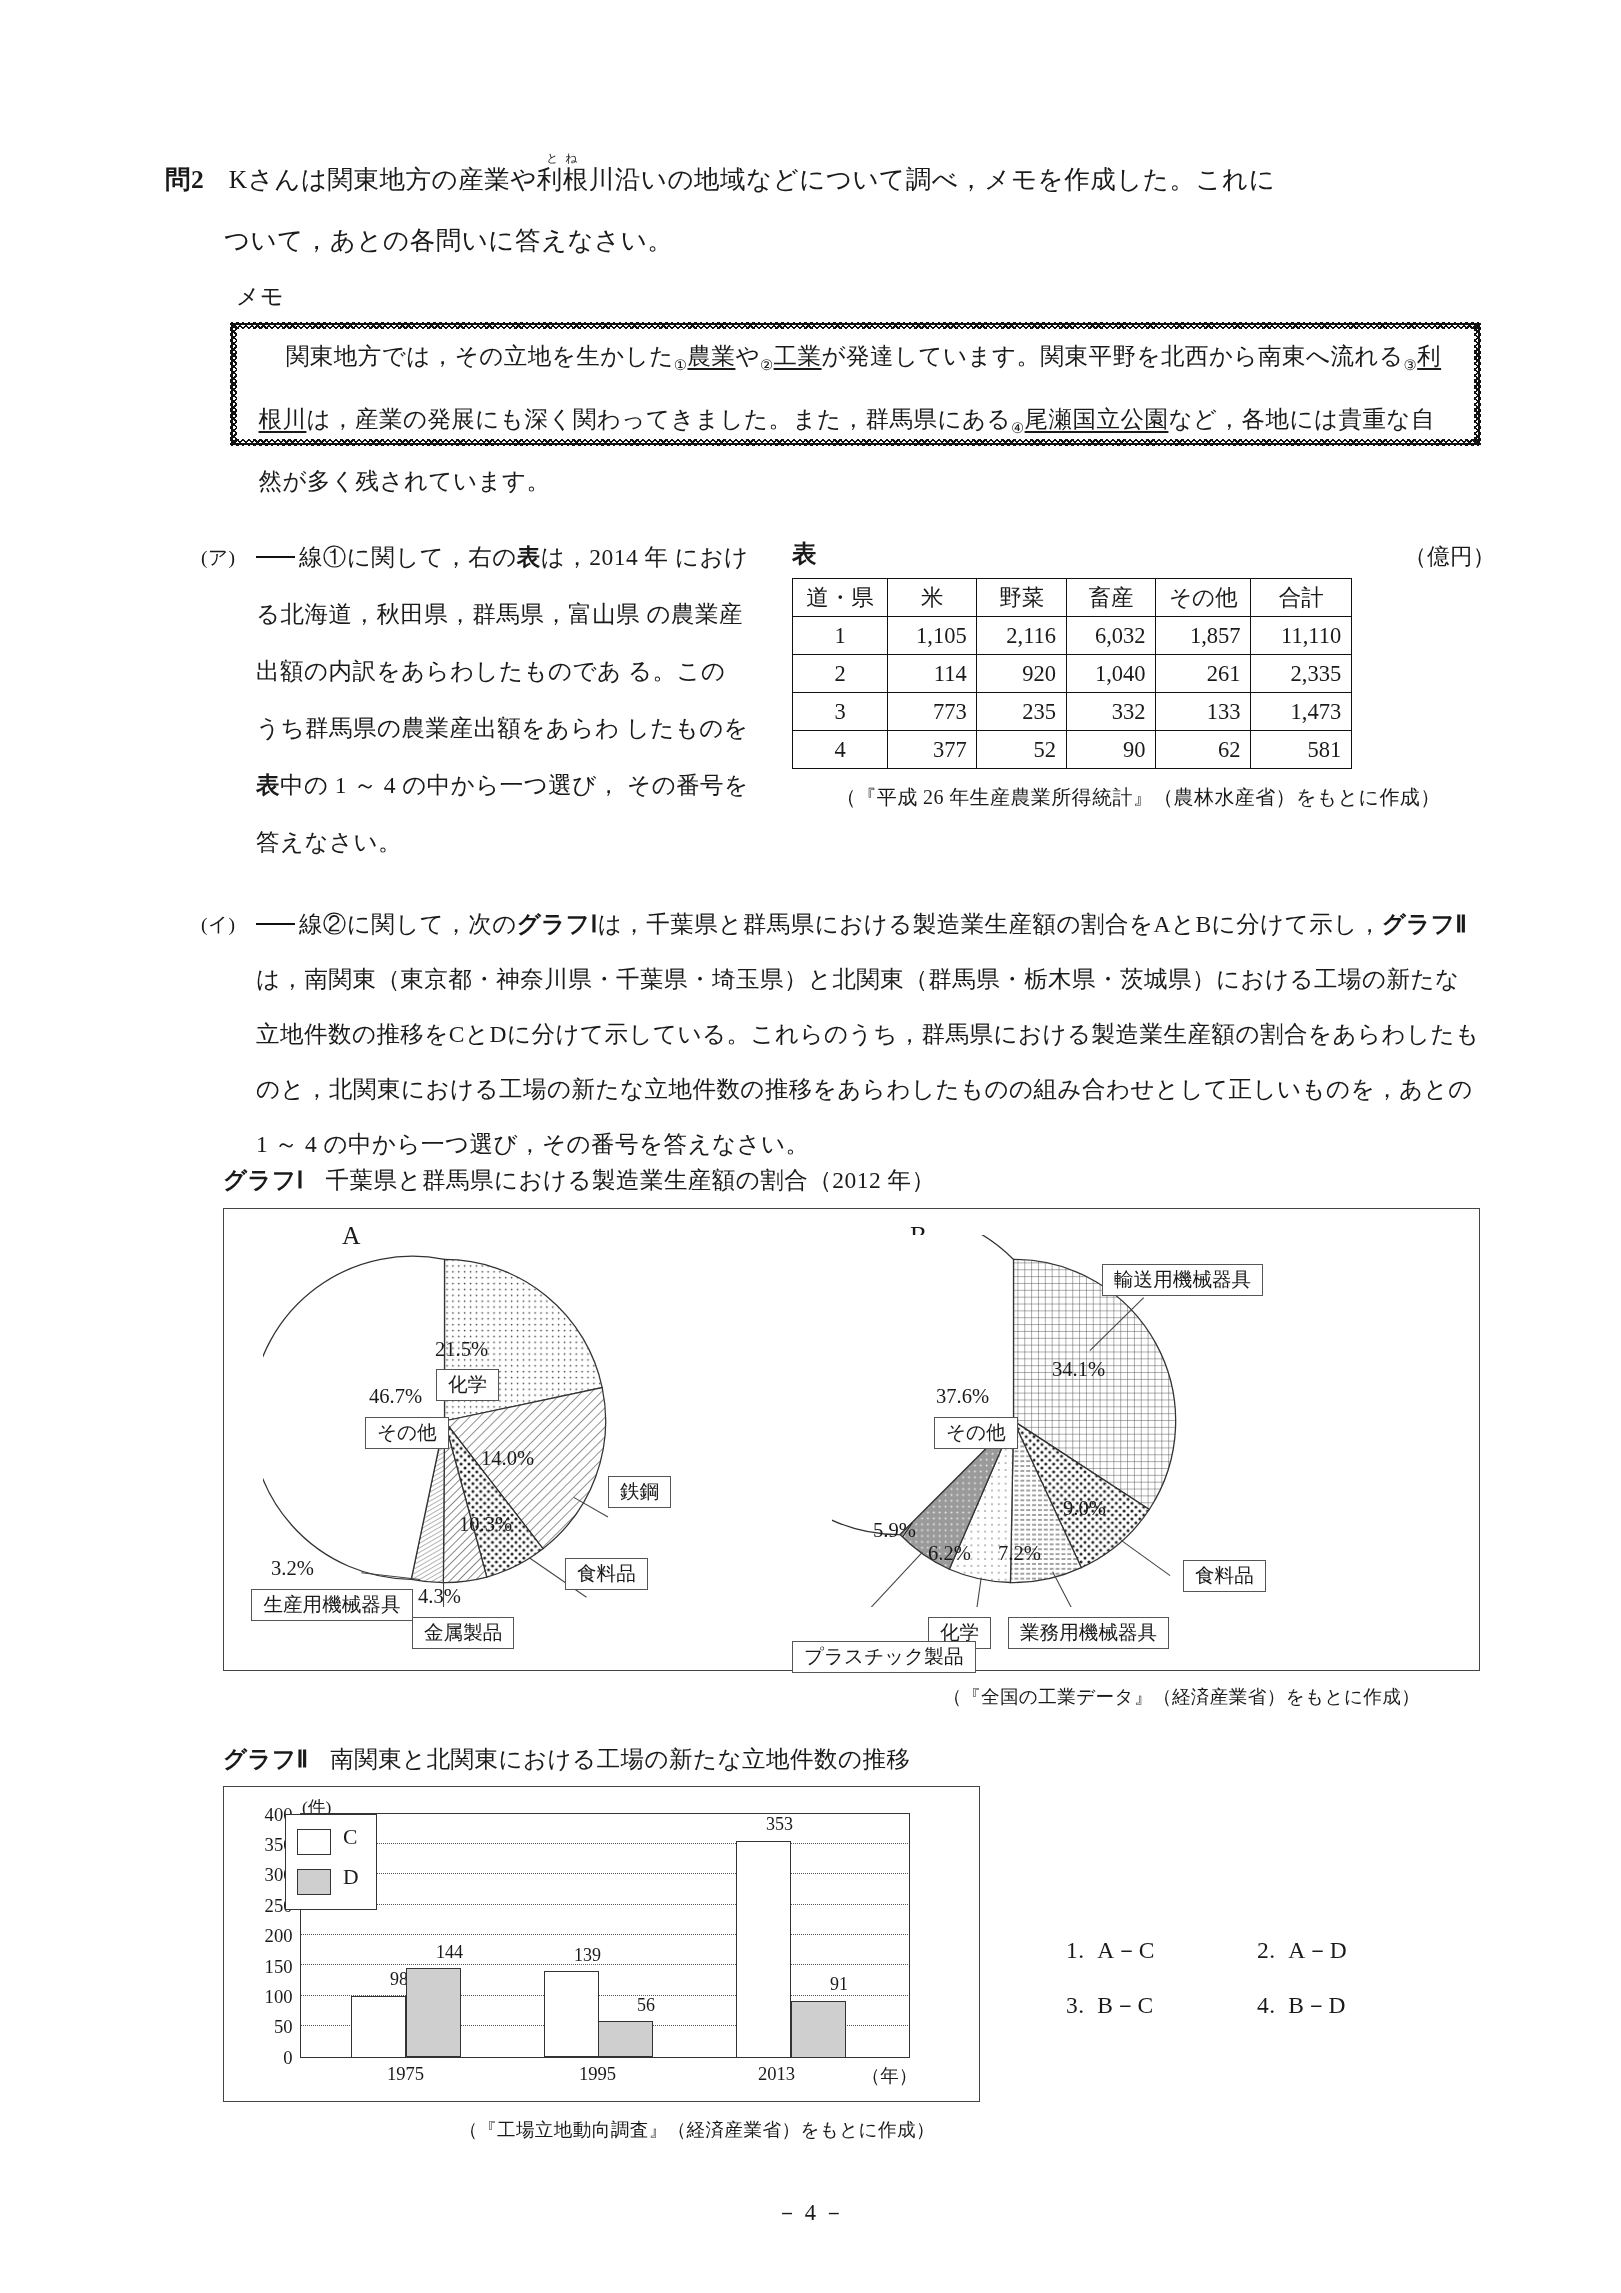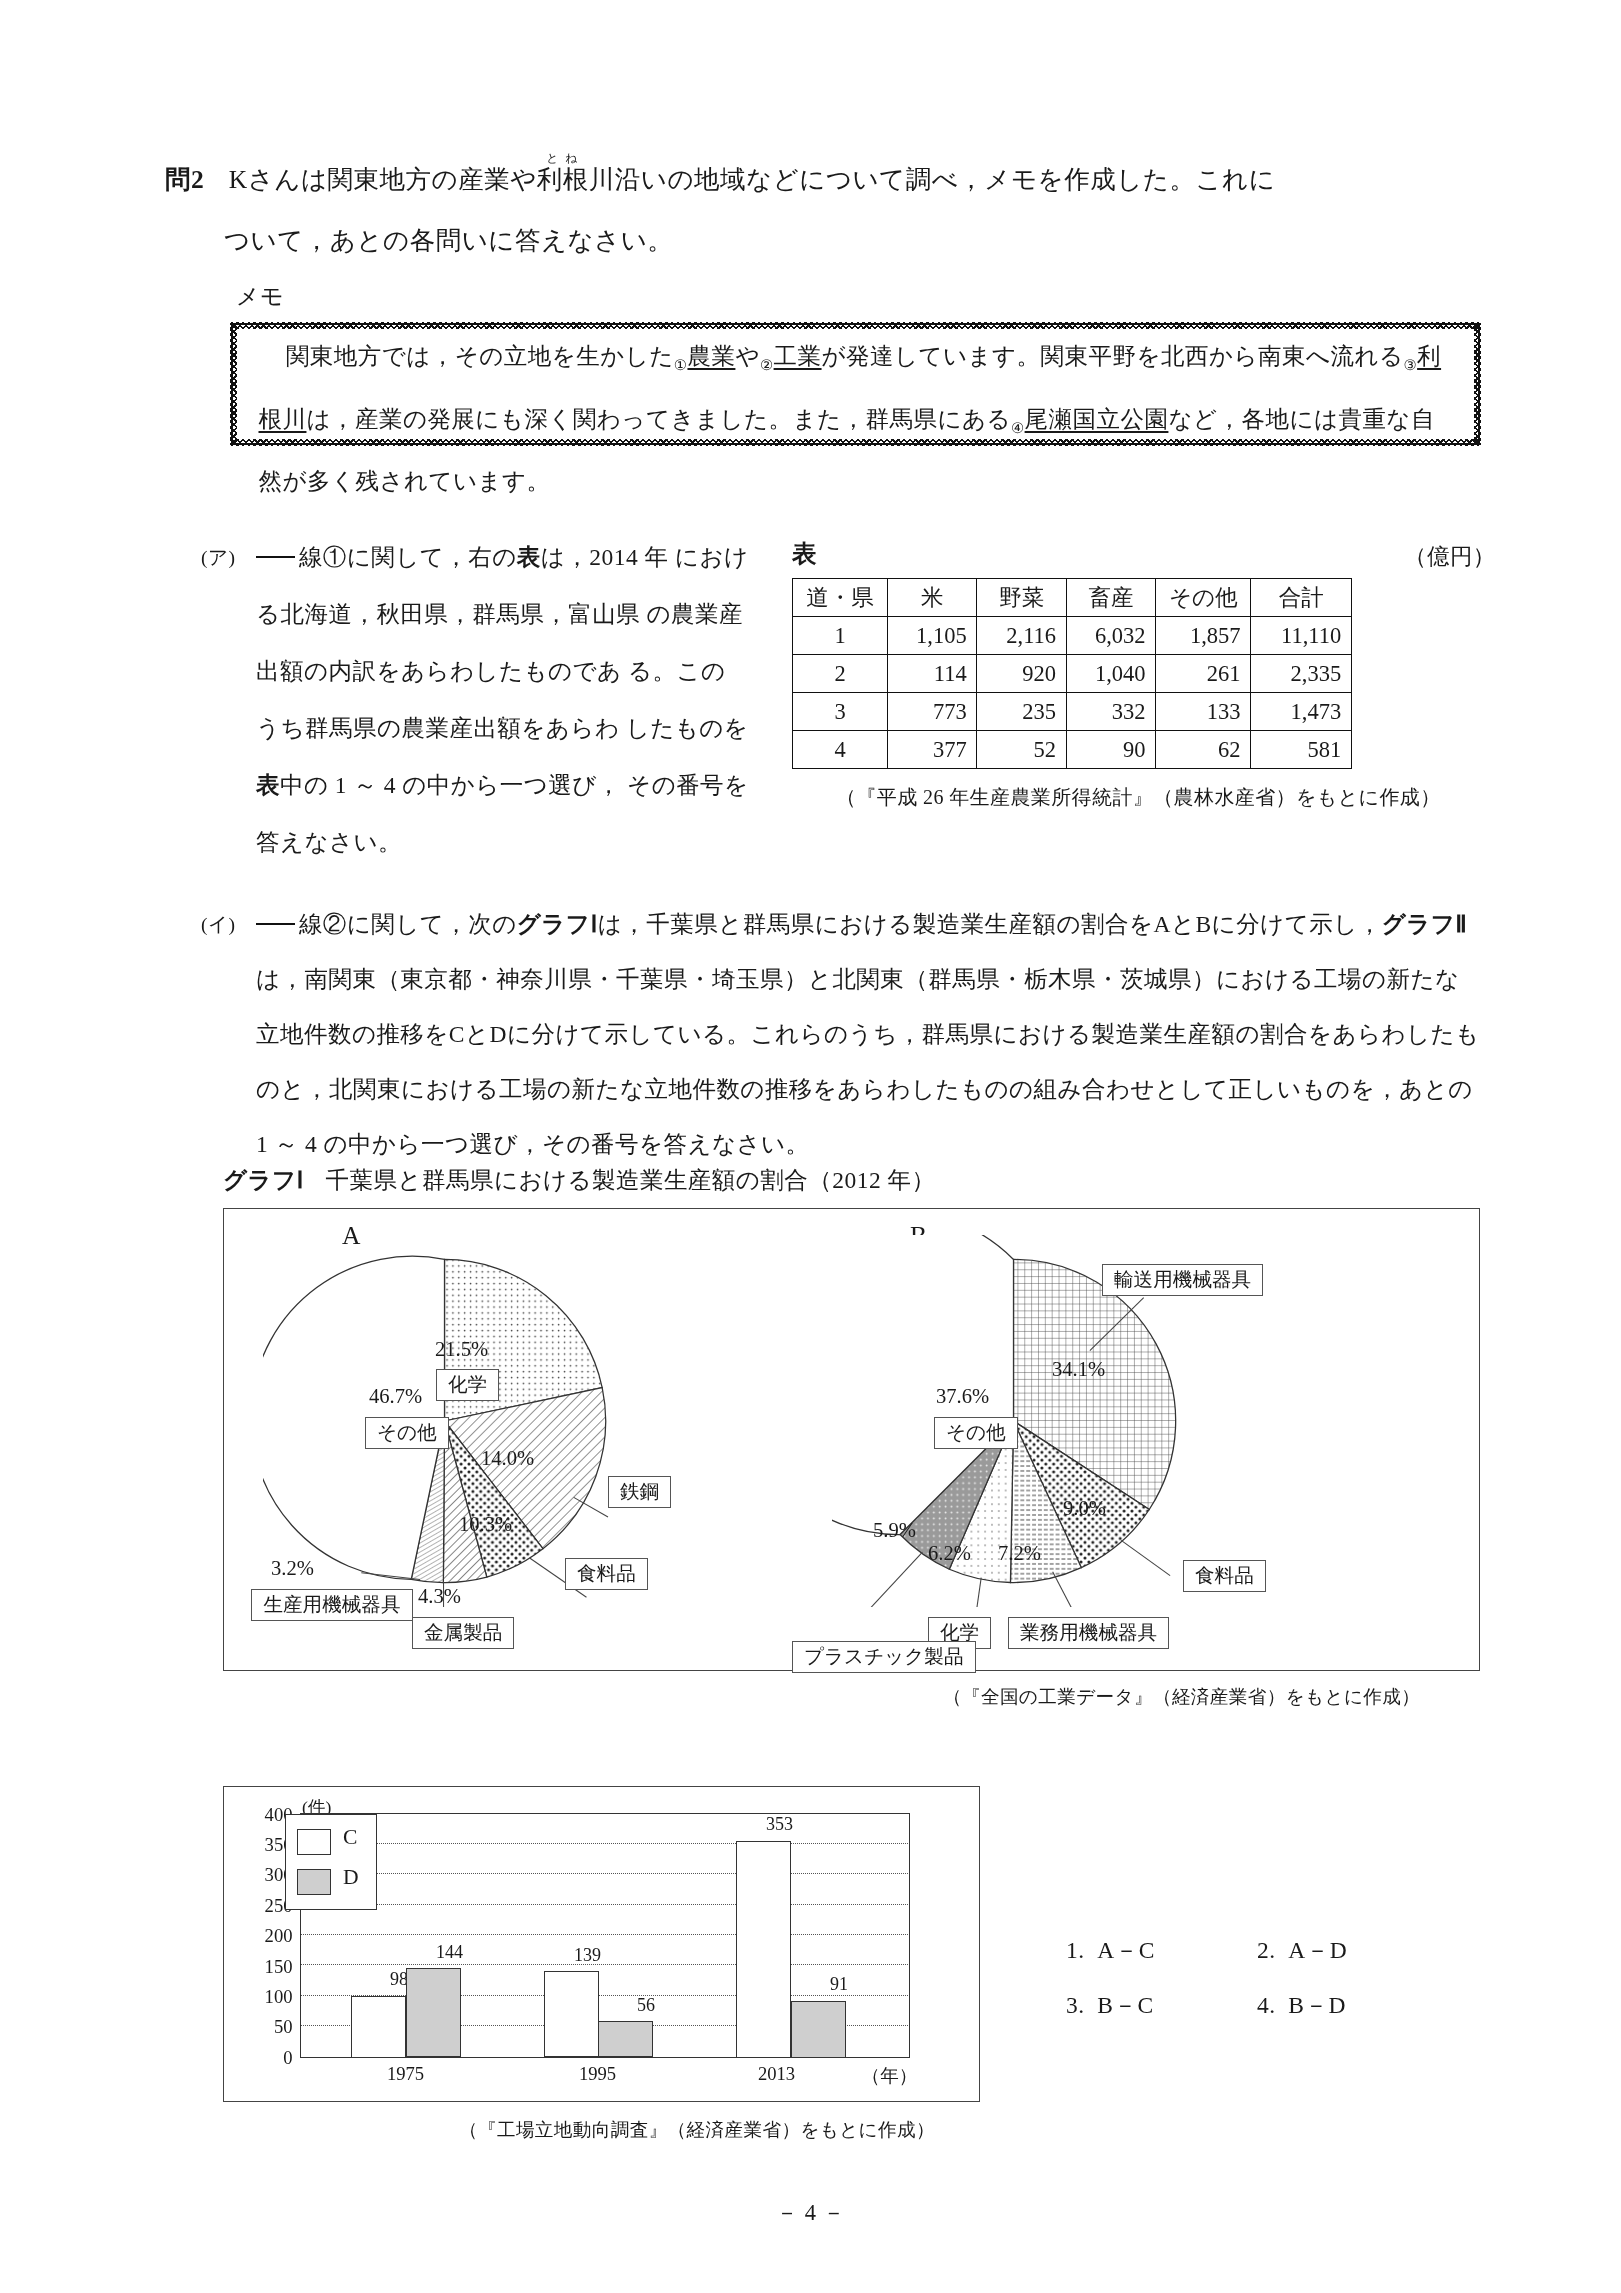--- a/index.html
+++ b/index.html
@@ -350,20 +350,23 @@
 
     <div class="pct" style="left:704px; top:333px;">6.2%</div>
     <div class="lblbox" style="left:704px; top:408px;">化学</div>
 
     <div class="pct" style="left:649px; top:310px;">5.9%</div>
     <div class="lblbox" style="left:568px; top:408px;margin-top:24px;">プラスチック製品</div>
 
   </div>
   <div id="g1-src" class="jp">（『全国の工業データ』（経済産業省）をもとに作成）</div>
 
+  <div id="g2-cap" class="jp">
+    <span class="g">グラフⅡ</span><span style="display:inline-block;width:21.6px"></span><span>南関東と北関東における工場の新たな立地件数の推移</span>
+  </div>
 
   <div id="g2-box">
 
     <div class="axis-unit" style="left:78px; top:7.8px;">(件)</div>
 
     <div class="ytick" style="left:25.5px; top:16.7px;">400</div>
     <div class="ytick" style="left:25.5px; top:47px;">350</div>
     <div class="ytick" style="left:25.5px; top:77px;">300</div>
     <div class="ytick" style="left:25.5px; top:108px;">250</div>
     <div class="ytick" style="left:25.5px; top:138px;">200</div>

